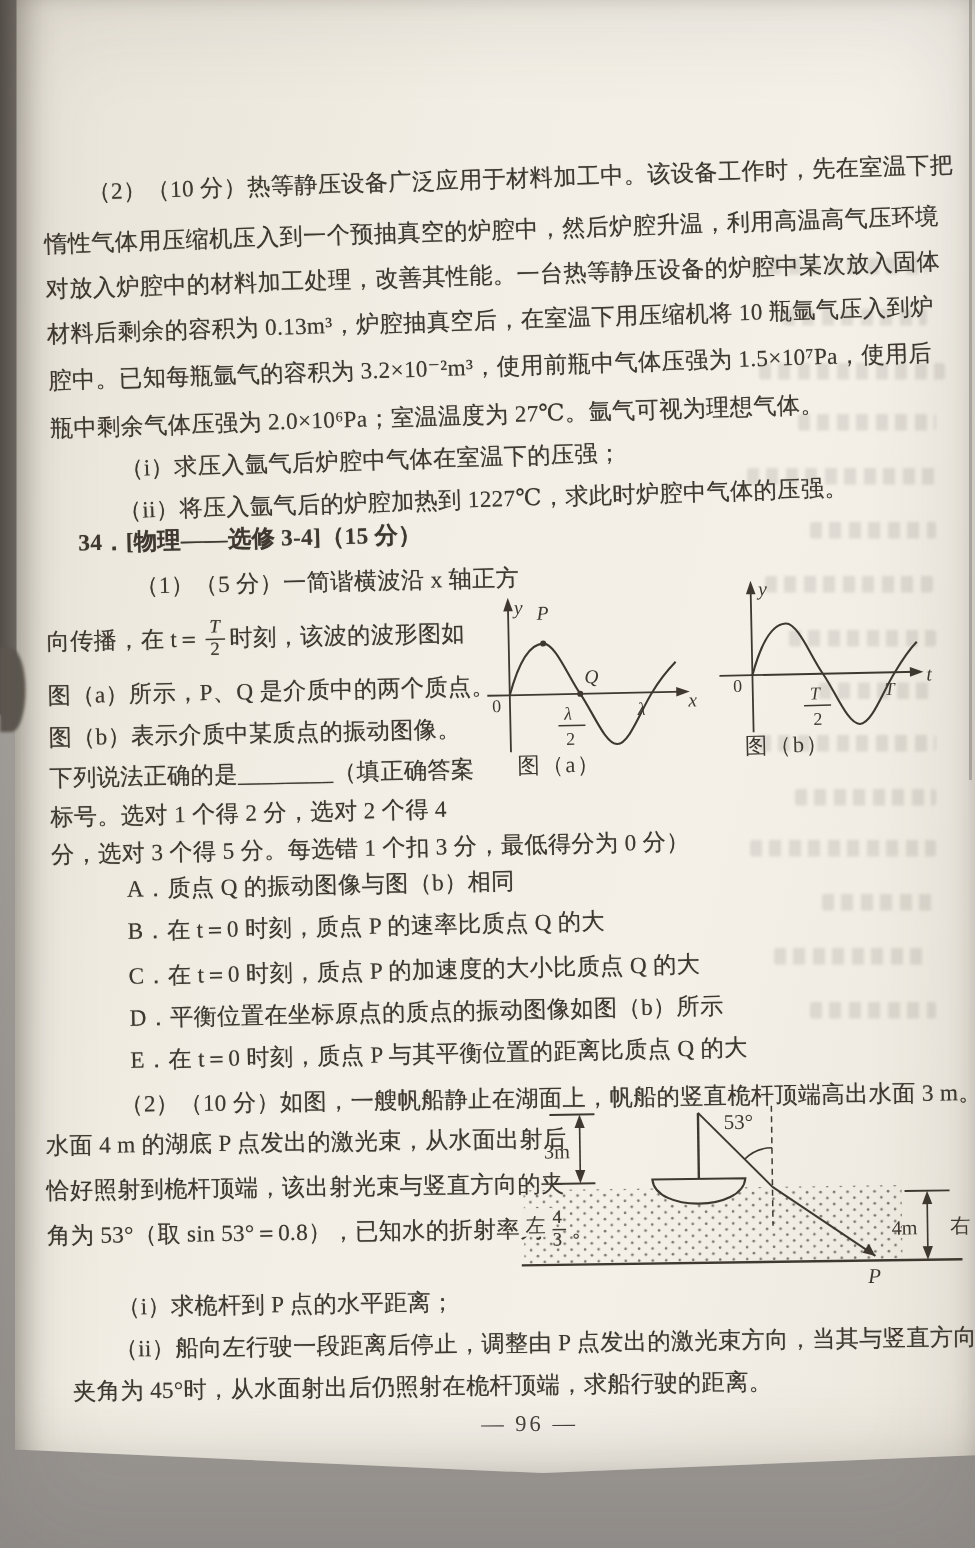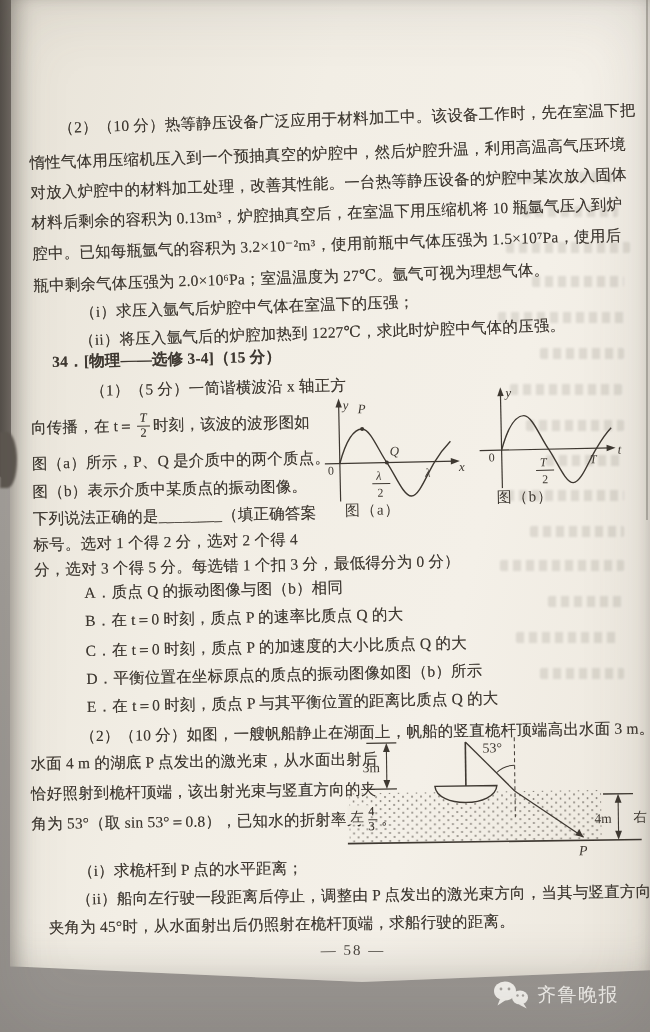--- a/index.html
+++ b/index.html
@@ -178,33 +178,20 @@
       <line x1="271" y1="71" x2="271" y2="107" stroke="#3e3831" stroke-width="1.1"></line>
       <polygon points="271,66 267.6,75 274.4,75" fill="#3e3831"></polygon>
       <polygon points="271,112 267.6,103 274.4,103" fill="#3e3831"></polygon>
       <text x="247" y="95" font-size="13.5">4m</text>
       <text x="286" y="94" font-size="13.5">右</text>
       <text x="3" y="90" font-size="13.5">左</text>
       <text x="231" y="127" font-size="14" font-style="italic">P</text>
     </svg>
   </div>
 
-  <div class="footer">— 58 —</div>
+  <div class="footer">— 96 —</div>
 
-  <div class="wm">
-    <svg width="38" height="30" viewBox="0 0 38 30">
-      <ellipse cx="13" cy="11" rx="11" ry="9.5" fill="#f2f0ec"></ellipse>
-      <polygon points="8,19 5.5,25.5 13.5,20.3" fill="#f2f0ec"></polygon>
-      <circle cx="9" cy="9" r="1.4" fill="#a4a09b"></circle>
-      <circle cx="17" cy="9" r="1.4" fill="#a4a09b"></circle>
-      <ellipse cx="28" cy="17.5" rx="8" ry="7" fill="#f2f0ec"></ellipse>
-      <polygon points="31.5,23.5 34.8,28.5 26.8,24.4" fill="#f2f0ec"></polygon>
-      <circle cx="25.5" cy="15.5" r="1.2" fill="#a4a09b"></circle>
-      <circle cx="31" cy="15.5" r="1.2" fill="#a4a09b"></circle>
-    </svg>
-    <span>齐鲁晚报</span>
-  </div>
 
   <div class="strip"></div>
   <div class="blob"></div>
   <div class="edge"></div>
   <div class="vignette"></div>
 </div>
 
 </body></html>

